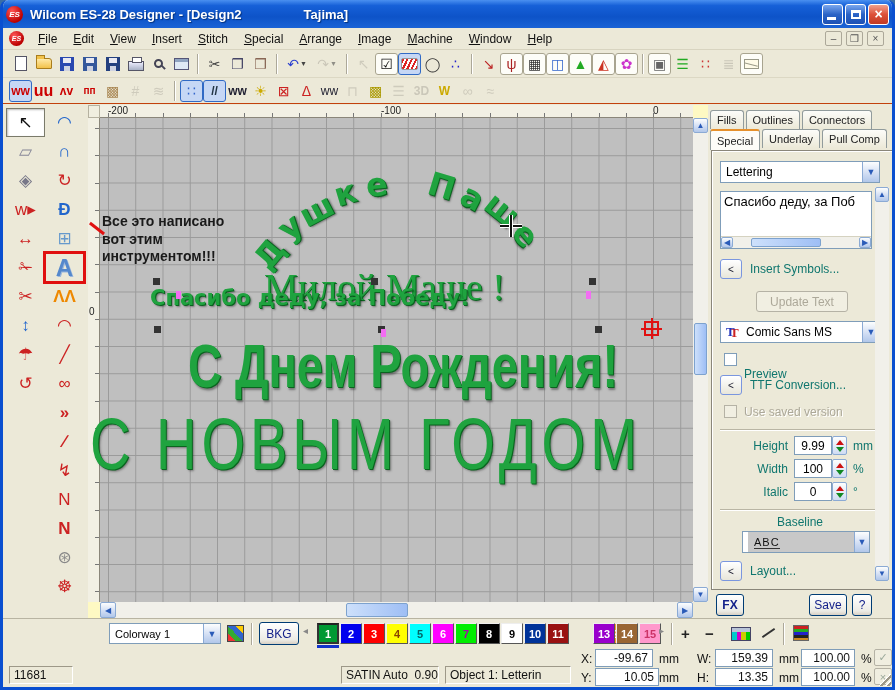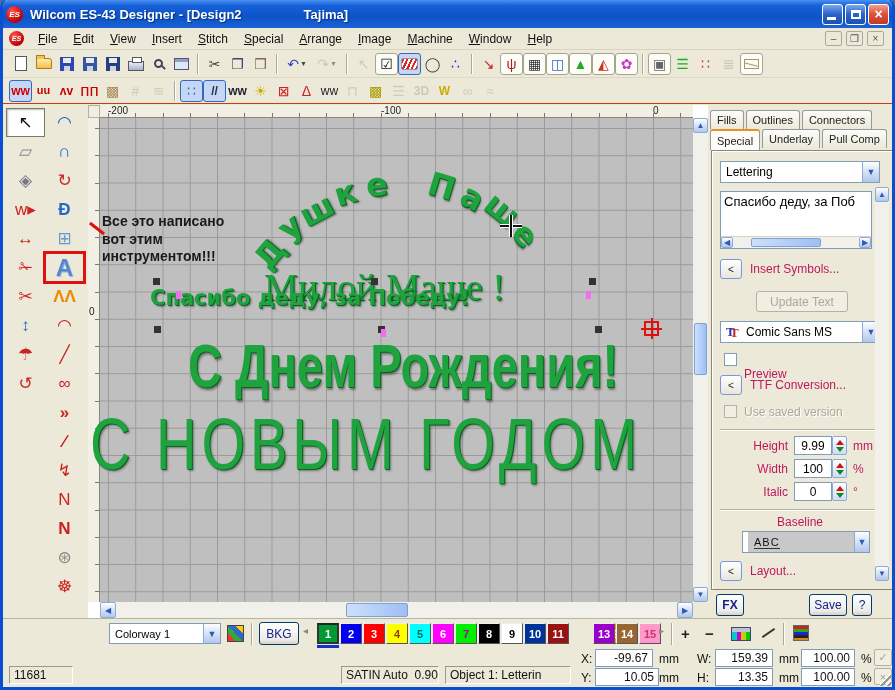--- a/index.html
+++ b/index.html
@@ -53,21 +53,21 @@
   .i-mail{width:15px;height:10px;background:#fffbe8;border:1px solid #998;position:relative;overflow:hidden;}
   .i-mail::before{content:'';position:absolute;left:-1px;top:-5px;width:15px;height:9px;transform:rotate(14deg);border-bottom:1px solid #998;}
   
   .toolbox{position:absolute;left:3px;top:108px;display:grid;grid-template-columns:39px 39px;grid-auto-rows:29px;}
   .tool{display:flex;align-items:center;justify-content:center;position:relative;}
   .tool span{font-size:17px;line-height:1;}
   .tool.pressed{background:#fff;border:1px solid #7a7a6a;box-shadow:inset 1px 1px 2px #bbb;}
   .tool.big span{font-size:24px;font-weight:bold;text-shadow:1px 1px 0 #9db8dd;}
   .tool.hl{outline:3px solid #e01010;outline-offset:-1px;}
   
-  .canvas-wrap{position:absolute;left:85px;top:105px;width:620px;height:513px;background:#ffffff;}
+  .canvas-wrap{position:absolute;left:85px;top:105px;width:620px;height:513px;background:#fef9c3;}
   .ruler-corner{position:absolute;left:0;top:0;width:12px;height:13px;background:#f0eee0;border:1px solid #b5b1a0;}
   .hruler{position:absolute;left:12px;top:0;width:593px;height:13px;background:#f2f0e4;border-bottom:1px solid #8a867a;
     background-image:repeating-linear-gradient(90deg,#777 0 1px,transparent 1px 27.25px);background-size:100% 4px;background-position:8px bottom;background-repeat:no-repeat;}
   .hruler .rlabel{position:absolute;top:0;font-size:10px;color:#222;}
   .vruler{position:absolute;left:0;top:13px;width:12px;height:484px;background:#f2f0e4;border-right:1px solid #8a867a;
     background-image:repeating-linear-gradient(180deg,#777 0 1px,transparent 1px 27.25px);background-size:4px 100%;background-position:right 10px;background-repeat:no-repeat;}
   .vruler .rlabel{position:absolute;left:1px;font-size:10px;color:#222;}
   .grid{position:absolute;left:12px;top:13px;width:593px;height:484px;background-color:#bfbfbf;
     background-image:linear-gradient(to right,#9a9a9a 1px,transparent 1px),linear-gradient(to bottom,#9a9a9a 1px,transparent 1px);
     background-size:27.25px 27.25px;background-position:8px 10px;overflow:hidden;}
@@ -99,21 +99,21 @@
   .tabs{position:absolute;left:2px;display:flex;}
   .tab{height:19px;border:1px solid #919b9c;border-bottom:none;border-radius:3px 3px 0 0;background:linear-gradient(#fcfcf9,#ece9d8);
     font-size:11px;display:flex;align-items:center;justify-content:center;padding:0 6px;margin-right:2px;color:#222;}
   .tab.active{border-top:2px solid #e6902c;background:#fdfcf8;height:21px;z-index:3;}
   .groupbox{position:absolute;left:3px;top:46px;width:194px;height:440px;border:1px solid #8a867a;box-shadow:inset 1px 1px 0 #fff;background:#ece9d8;}
   .combo{position:absolute;height:22px;background:#fff;border:1px solid #7f9db9;display:flex;align-items:center;font-size:12px;padding-left:5px;}
   .combo .arrowbtn{margin-left:auto;width:17px;height:100%;background:linear-gradient(180deg,#fdfefe,#cfdcf3 60%,#b1c7ea);border-left:1px solid #8baad4;color:#2a5bb8;font-size:9px;display:flex;align-items:center;justify-content:center;}
   .textbox{position:absolute;left:8px;top:40px;width:152px;height:58px;background:#fff;border:1px solid #7f9db9;font-size:13px;padding:2px 3px;overflow:hidden;}
   .tb-hscroll{position:absolute;left:0;bottom:0;width:100%;height:12px;background:#f1f0ea;border-top:1px solid #d5d2c0;}
   .smallbtn{position:absolute;width:22px;height:20px;border:1px solid #7a96df;border-radius:3px;background:linear-gradient(#fff,#e8e6da);font-size:10px;color:#223;display:flex;align-items:center;justify-content:center;}
-  .plabel{position:absolute;font-size:12px;color:#be185d;}
+  .plabel{position:absolute;font-size:12px;color:#0f766e;}
   .plabel.dis{color:#aca899;text-shadow:1px 1px 0 #fff;}
   .xpbtn{border:1px solid #003c74;border-radius:3px;background:linear-gradient(#fff,#ecebe5 80%,#d8d0c4);font-size:12px;color:#15228b;display:flex;align-items:center;justify-content:center;}
   .xpbtn.dis{border-color:#b5b2a5;color:#aca899;background:#f1efe2;}
   .checkbox{position:absolute;width:13px;height:13px;background:#fff;border:1px solid #7f9db9;}
   .checkbox.dis{background:#f1efe2;border-color:#b5b2a5;}
   .field{position:absolute;height:19px;background:#fff;border:1px solid #7f9db9;font-size:12px;display:flex;align-items:center;justify-content:center;}
   .spin{position:absolute;width:15px;height:19px;border:1px solid #8baad4;border-radius:2px;background:linear-gradient(#fdfefe,#cfdcf3);display:flex;flex-direction:column;align-items:center;justify-content:center;gap:2px;}
   .spin .up{width:0;height:0;border-left:4px solid transparent;border-right:4px solid transparent;border-bottom:5px solid #cc1111;}
   .spin .dn{width:0;height:0;border-left:4px solid transparent;border-right:4px solid transparent;border-top:5px solid #118822;}
   .hr{position:absolute;left:8px;width:162px;border-top:1px solid #b9b5a4;border-bottom:1px solid #fff;}
@@ -145,21 +145,21 @@
   .grip{position:absolute;right:1px;bottom:1px;width:13px;height:13px;background:
     linear-gradient(135deg,transparent 50%,#fff 50% 57%,#9d9888 57% 68%,transparent 68% 75%,#fff 75% 82%,#9d9888 82% 93%,transparent 93%);}
 </style>
 </head>
 <body>
 
 <div id="window">
 
   <div class="titlebar">
     <div class="es-logo">ES</div>
-    <div class="title-text">Wilcom ES-43 Designer - [Design2</div>
+    <div class="title-text">Wilcom ES-28 Designer - [Design2</div>
     <div class="title-text2">Tajima]</div>
     <div class="winbtns">
       <div class="wbtn">
           <span class="minbar"></span>
         </div>
       <div class="wbtn">
           <span class="maxbox"></span>
         </div>
       <div class="wbtn close">×</div>
     </div>
@@ -284,27 +284,27 @@
       </div>
       <div class="tbtn boxed">
         <span class="i-mail"></span>
       </div>
     </div>
   <div id="toolbar2" class="toolbar">
       <div class="tbtn pressed">
         <span class="g" style="color: rgb(204, 0, 0); font-weight: bold; font-size: 12px;">ww</span>
       </div>
       <div class="tbtn">
-        <span class="g" style="color: rgb(204, 0, 0); font-weight: bold; font-size: 11px;">uu</span>
+        <span class="g" style="color: rgb(204, 0, 0); font-weight: bold; font-size: 16px;">uu</span>
       </div>
       <div class="tbtn">
         <span class="g" style="color: rgb(204, 0, 0); font-weight: bold; font-size: 12px;">ʌv</span>
       </div>
       <div class="tbtn">
-        <span class="g" style="color: rgb(204, 0, 0); font-weight: normal; font-size: 17px;">пп</span>
+        <span class="g" style="color: rgb(204, 0, 0); font-weight: bold; font-size: 10px;">пп</span>
       </div>
       <div class="tbtn">
         <span class="g" style="color: rgb(170, 136, 85);">▩</span>
       </div>
       <div class="tbtn disabled">
         <span class="g" style="color: rgb(183, 179, 166);">#</span>
       </div>
       <div class="tbtn disabled">
         <span class="g" style="color: rgb(183, 179, 166);">≋</span>
       </div>

